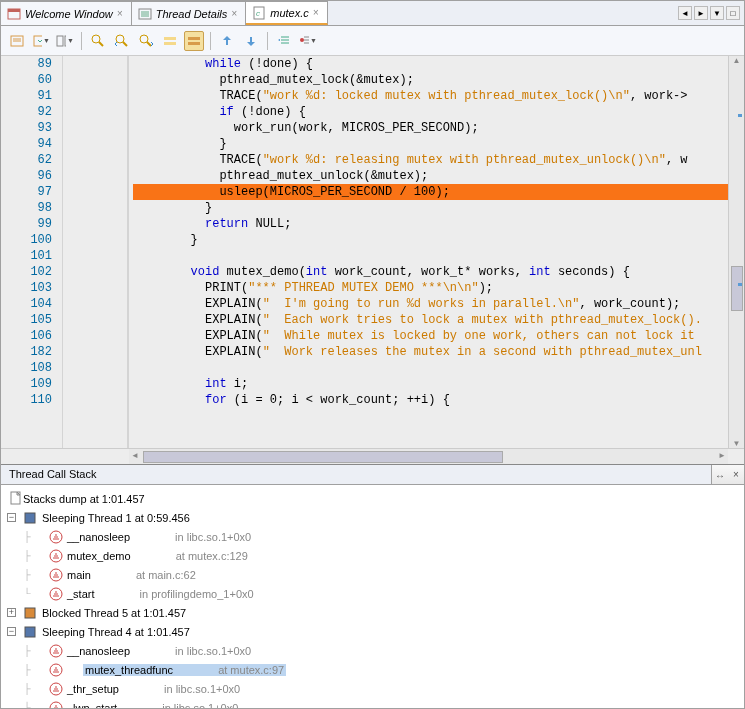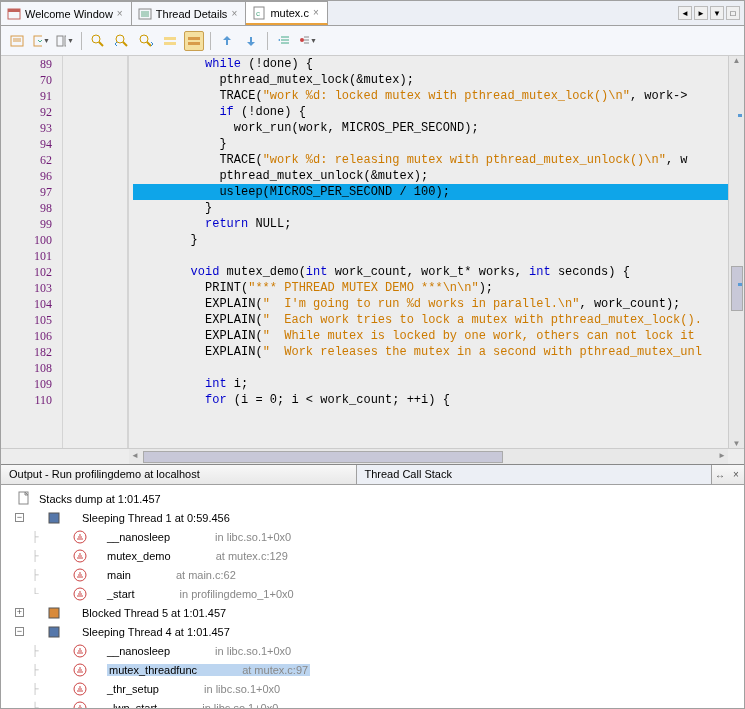--- a/index.html
+++ b/index.html
@@ -1,58 +1,58 @@
 <!DOCTYPE html>
 <html><head>
 <meta charset="utf-8">
 <style>
 * { margin: 0; padding: 0; box-sizing: border-box; }
 body { font-family: Tahoma, Arial, sans-serif; font-size: 11px; background: #eceff5; width: 745px; height: 709px; overflow: hidden; border: 1px solid #a0a0a0; }
-.tab-bar { display: flex; align-items: center; background: #eceff5; border-bottom: 1px solid #a0a0a0; height: 25px; }
+.tab-bar { display: flex; align-items: center; background: #eceff5; border-bottom: 1px solid #a0a0a0; height: 25px; font-style: italic; }
 .tabs { display: flex; flex: 1; height: 100%; }
 .tab { display: flex; align-items: center; padding: 0 6px; border-right: 1px solid #a0a0a0; border-top: 1px solid #a0a0a0; background: #f5f7fb; gap: 4px; cursor: pointer; }
 .tab.active { background: #fff; border-bottom: 2px solid #e9a13b; }
 .tab-icon { width: 14px; height: 14px; display: inline-block; }
 .tab-label { font-size: 11px; }
 .tab-close { width: 8px; height: 8px; color: #888; font-size: 10px; line-height: 8px; }
 .tab-nav { display: flex; gap: 2px; padding: 0 4px; }
 .tab-nav-btn { width: 14px; height: 14px; border: 1px solid #bbb; background: #f0f0f0; font-size: 8px; display: flex; align-items: center; justify-content: center; cursor: pointer; }
 .toolbar { display: flex; align-items: center; padding: 4px 6px; background: #f5f7fb; border-bottom: 1px solid #ccc; gap: 4px; height: 30px; }
 .tool-btn { width: 20px; height: 20px; display: flex; align-items: center; justify-content: center; cursor: pointer; border: 1px solid transparent; border-radius: 2px; }
 .tool-sep { width: 1px; height: 18px; background: #bbb; margin: 0 2px; }
 .editor-area { display: flex; background: #ededed; height: 392px; position: relative; }
-.gutter { width: 62px; background: #ededed; text-align: right; padding-right: 10px; font-family: Liberation Serif, serif; font-size: 12px; color: #701a75; line-height: 16px; padding-top: 0; border-right: 1px solid #d4d4d4; }
+.gutter { width: 62px; background: #ededed; text-align: right; padding-right: 10px; font-family: Liberation Mono, monospace; font-size: 12px; color: #0369a1; line-height: 16px; padding-top: 0; border-right: 1px solid #d4d4d4; }
 .gutter .ln { height: 16px; }
 .code { flex: 1; font-family: 'Courier New', monospace; font-size: 12px; line-height: 16px; white-space: pre; overflow: hidden; position: relative; padding-left: 4px; }
 .code-line { height: 16px; }
-.hl-line { background: #0ea5e9; }
+.hl-line { background: #f97316; }
 .kw { color: #0000cc; }
 .str { color: #cc7a00; }
 .vscroll { width: 16px; background: #e8e8e8; border-left: 1px solid #ccc; position: relative; }
 .vscroll-thumb { position: absolute; width: 12px; left: 2px; background: #c8c8d8; border: 1px solid #aaa; }
 .hscroll-cont { display: flex; height: 16px; background: #ededed; border-top: 1px solid #ccc; }
 .hscroll-spacer { width: 128px; }
 .hscroll { flex: 1; background: #e8e8e8; position: relative; }
 .hscroll-thumb { position: absolute; height: 12px; top: 2px; background: #c8c8d8; border: 1px solid #aaa; }
 .bottom-panel { border-top: 1px solid #888; }
 .panel-header { display: flex; border-bottom: 1px solid #a0a0a0; background: linear-gradient(#f8f8f8,#e8e8e8); height: 20px; }
 .panel-tab { flex: 1; padding: 3px 8px; font-size: 11px; border-right: 1px solid #a0a0a0; }
 .panel-tab.active { background: #eceff5; }
 .panel-ctrl { width: 16px; display: flex; align-items: center; justify-content: center; cursor: pointer; font-size: 10px; color: #555; }
 .tree { padding: 4px; background: #fff; height: 223px; overflow: auto; position:relative; }
-.tree-row { display: flex; align-items: center; height: 19px; gap: 8px; font-size: 11px; }
+.tree-row { display: flex; align-items: center; height: 19px; gap: 0; font-size: 11px; }
 .tree-ind { display: inline-block; }
 .tree-toggle { width: 9px; height: 9px; border: 1px solid #888; font-size: 9px; line-height: 7px; text-align: center; cursor: pointer; color: #555; }
 .tree-connector { width: 20px; display:flex; justify-content:center; align-items:center; }
 .connector-line { color:#bbb; font-size:10px; }
 .thread-icon { width: 12px; height: 12px; display: inline-block; }
 .stack-icon { width: 14px; height: 14px; display: inline-block; }
 .bold { font-weight: normal; }
 .gray { color: #888; padding-left: 42px; }
-.sel { background: #bcd5f0; padding: 0 2px; }
+.sel { background: #bcd5f0; padding: 0 2px; margin-left: 16px; }
 .drop-arrow { font-size: 7px; color: #555; margin-left: 1px; }
 </style>
 </head>
 <body>
 
 <div class="tab-bar">
   <div class="tabs">
     <div class="tab">
       <span class="tab-icon"><svg viewBox="0 0 14 14">
             <rect x="1" y="2" width="12" height="10" fill="none" stroke="#c3635c" stroke-width="1"></rect>
@@ -170,21 +170,21 @@
         <line x1="5" y1="10" x2="13" y2="10" stroke="#888"></line>
         <circle cx="3" cy="7" r="2" fill="#c44"></circle>
       </svg>
       <span class="drop-arrow">▼</span>
     </div>
 </div>
 
 <div class="editor-area">
   <div class="gutter" id="gutter">
       <div class="ln">89</div>
-      <div class="ln">70</div>
+      <div class="ln">60</div>
       <div class="ln">91</div>
       <div class="ln">92</div>
       <div class="ln">93</div>
       <div class="ln">94</div>
       <div class="ln">62</div>
       <div class="ln">96</div>
       <div class="ln">97</div>
       <div class="ln">98</div>
       <div class="ln">99</div>
       <div class="ln">100</div>
@@ -214,21 +214,20 @@
   <div class="hscroll">
     <div style="position:absolute;left:0;font-size:8px;color:#888;padding:2px">◄</div>
     <div class="hscroll-thumb" style="left:14px;width:360px"></div>
     <div style="position:absolute;right:0;font-size:8px;color:#888;padding:2px">►</div>
   </div>
   <div style="width:16px"></div>
 </div>
 
 <div class="bottom-panel">
   <div class="panel-header">
-    <div class="panel-tab">Output - Run profilingdemo at localhost</div>
     <div class="panel-tab active">Thread Call Stack</div>
     <div class="panel-ctrl">↔</div>
     <div class="panel-ctrl">×</div>
   </div>
   <div class="tree" id="tree">
       <div class="tree-row">
         <span class="tree-ind" style="width:4px"></span>
         <span><svg width="14" height="14">
             <rect x="2" y="1" width="9" height="12" fill="#fff" stroke="#888"></rect>
             <path d="M8 1 l3 3 h-3 z" fill="#ddd" stroke="#888"></path>

